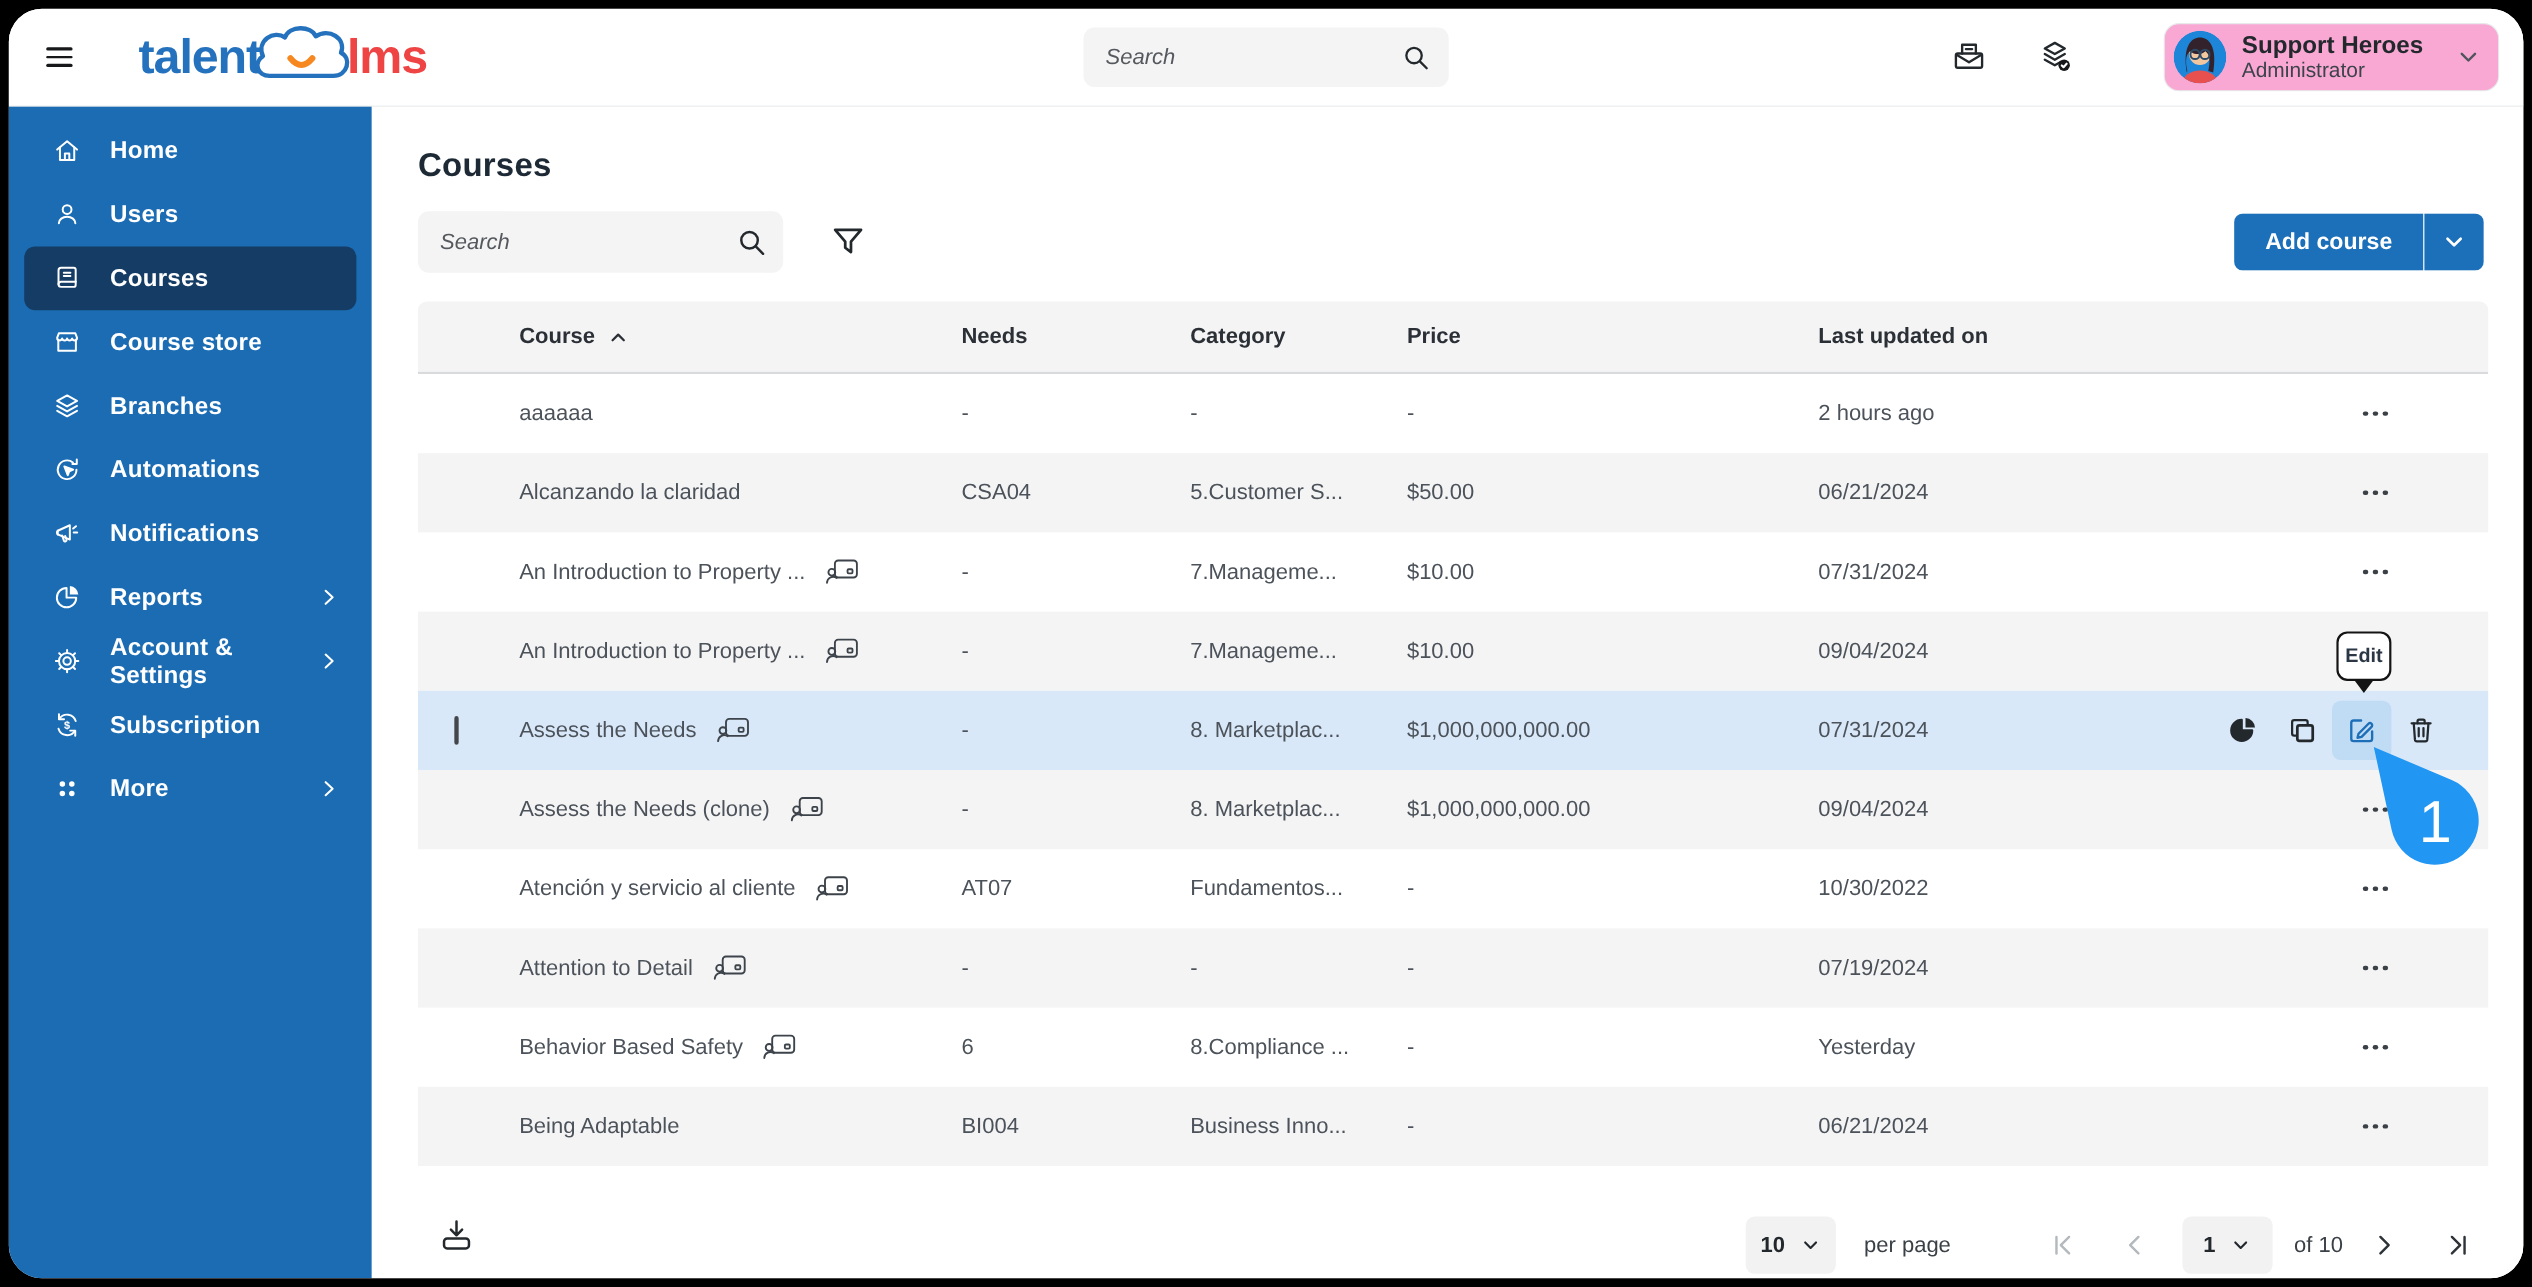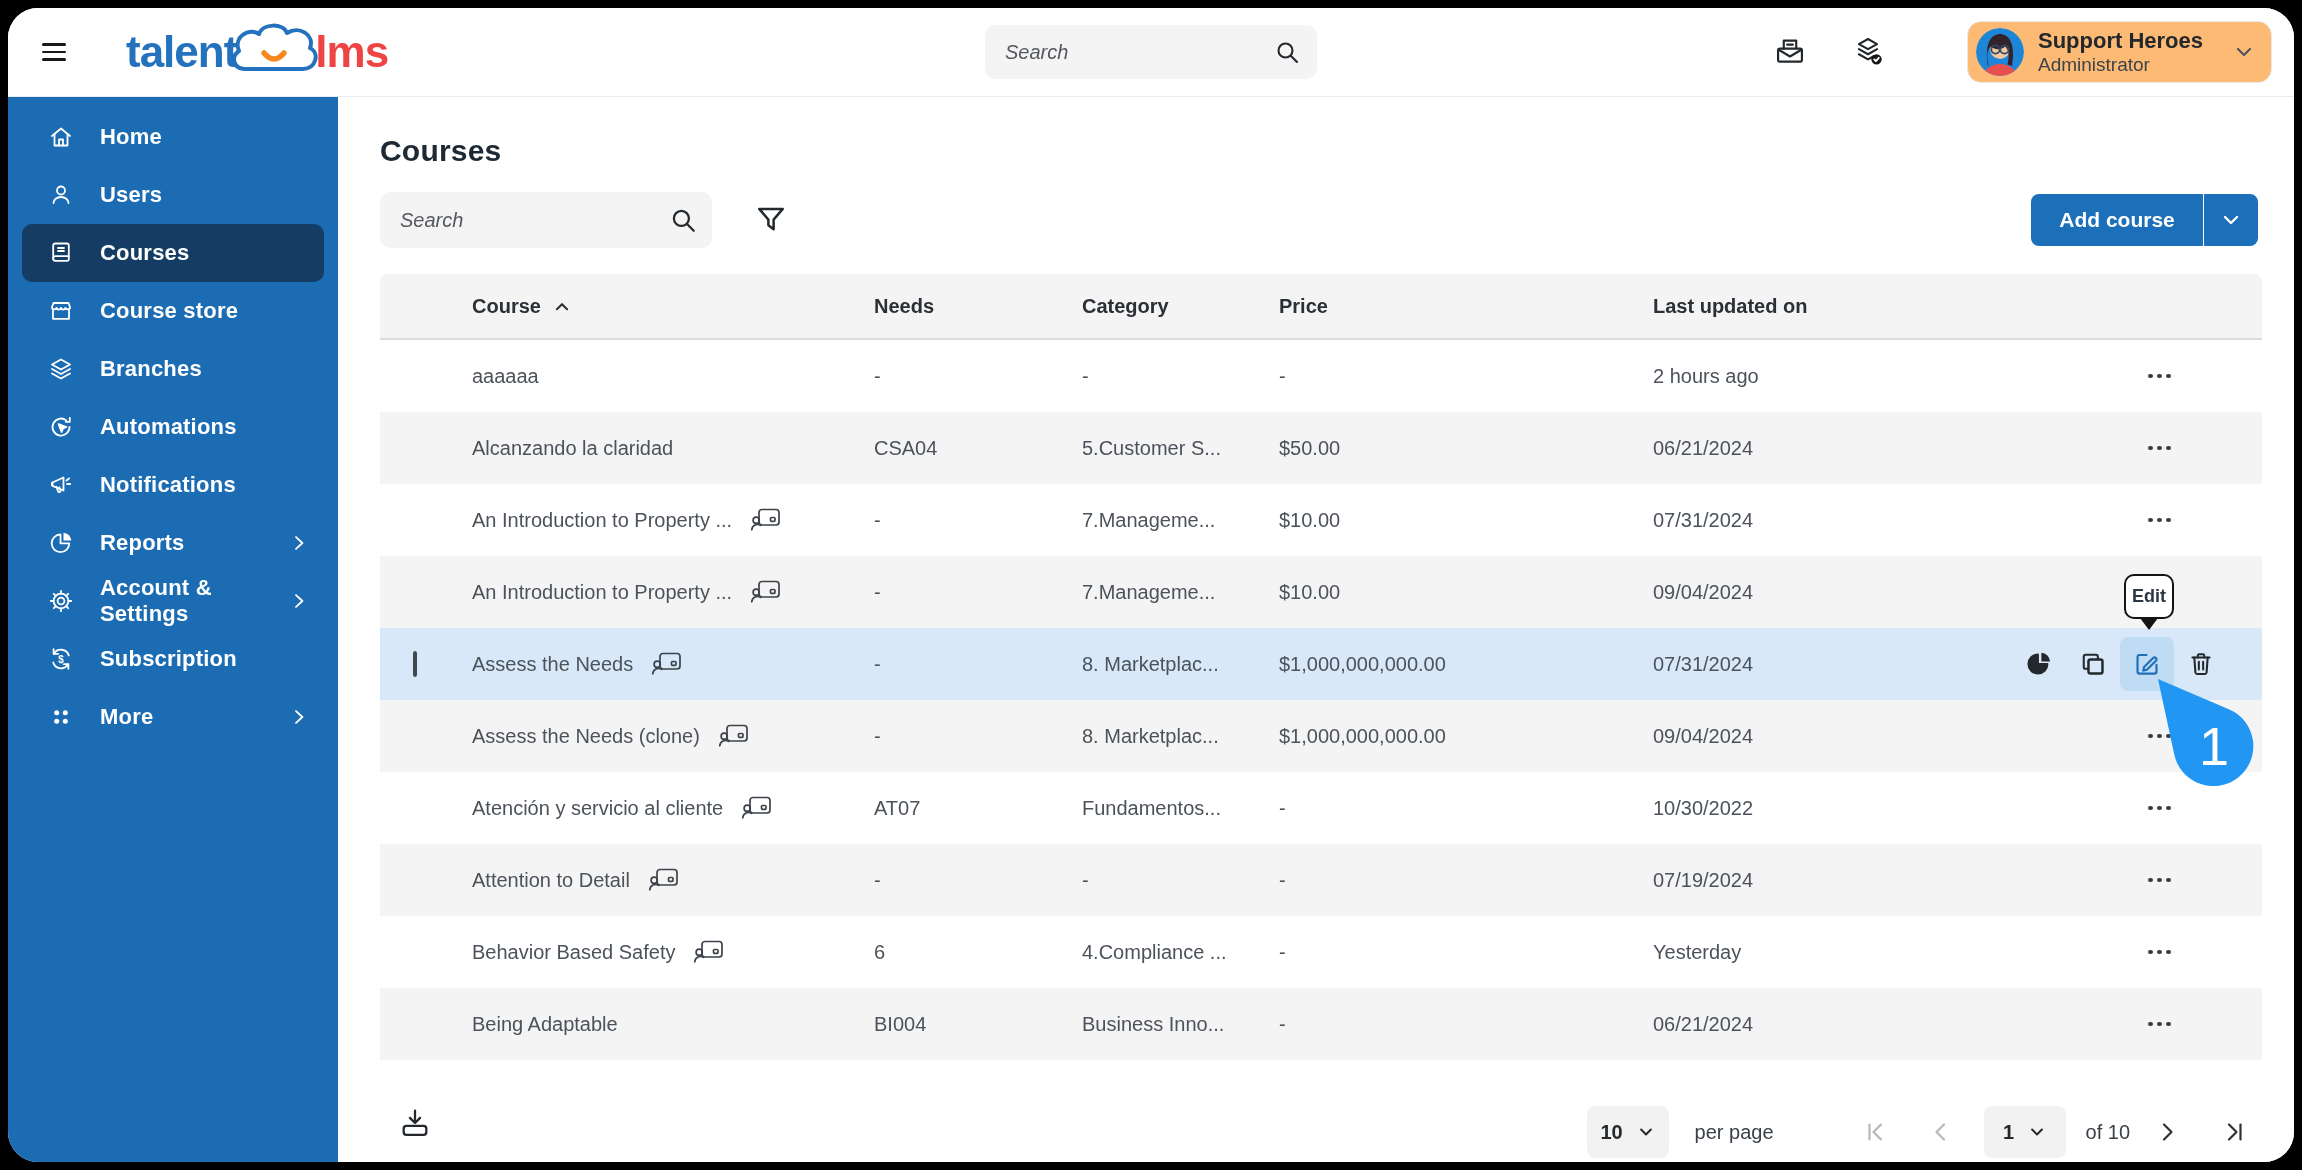--- a/index.html
+++ b/index.html
@@ -17,21 +17,21 @@
   .logo .t2 { font-size:44px; font-weight:bold; color:#ef4444; letter-spacing:-1px;text-align:center; }
   .logo svg { margin:0 -8px 4px -10px; }
   .top-search { position:absolute; left:50%; transform:translateX(-50%); top:17px; width:332px; height:54px;
     background:#f4f4f5; border-radius:10px; display:flex; align-items:center; padding:0 18px 0 20px; }
   .top-search input { flex:1; border:none; outline:none; background:transparent; font-style:italic;
     font-size:20px; color:#3a4046; font-family:"Liberation Sans", sans-serif; }
   .top-search input::placeholder { color:#55595e; }
   .top-icons { margin-left:auto; display:flex; align-items:center; gap:44px; }
   .icon-btn { background:none; border:none; cursor:pointer; display:flex; align-items:center; justify-content:center; }
   .user-chip { display:flex; align-items:center; gap:14px; border:1px solid #e7e9ea; border-radius:14px;
-    padding:6px 16px 6px 8px; margin-left:38px; height:62px; cursor:pointer; background:#fdba74; }
+    padding:6px 16px 6px 8px; margin-left:38px; height:62px; cursor:pointer; background:#f9a8d4; }
   .avatar { width:48px; height:48px; border-radius:50%; overflow:hidden; flex:0 0 auto; }
   .user-name { font-size:22px; font-weight:bold; color:#23282d; line-height:1.15; }
   .user-role { font-size:19px; color:#3c434a; line-height:1.15; }
 
   
   .app-body { display:flex; height:calc(100% - 88px); }
   .sidebar { width:330px; background:#1B6CB3; padding-top:12px; flex:0 0 auto; }
   .side-item { height:58px; margin:0 14px; border-radius:10px; display:flex; align-items:center;
     padding:0 14px 0 26px; gap:26px; color:#fff; cursor:pointer; }
   .side-item.selected { background:#143C64; }
@@ -550,21 +550,21 @@
               <span class="course-cell">
                 <span>Behavior Based Safety</span>
                 <svg width="32" height="26" viewBox="0 0 32 26" fill="none" stroke="#3C434A" stroke-width="1.7" stroke-linecap="round" stroke-linejoin="round">
                   <rect x="9" y="2.5" width="20" height="15.5" rx="3"></rect>
                   <rect x="20.5" y="10.5" width="4.5" height="3.8" rx="1"></rect>
                   <circle cx="6.2" cy="13.2" r="3.1"></circle>
                   <path d="M1.8 22.8 a5.6 5.6 0 0 1 8.8 -4.4"></path>
                 </svg>
               </span>
               <span>6</span>
-              <span>4.Compliance ...</span>
+              <span>8.Compliance ...</span>
               <span>-</span>
               <span>Yesterday</span>
               <span>
                 <span class="dots">
                   <i></i>
                   <i></i>
                   <i></i>
                 </span>
               </span>
             </div>

